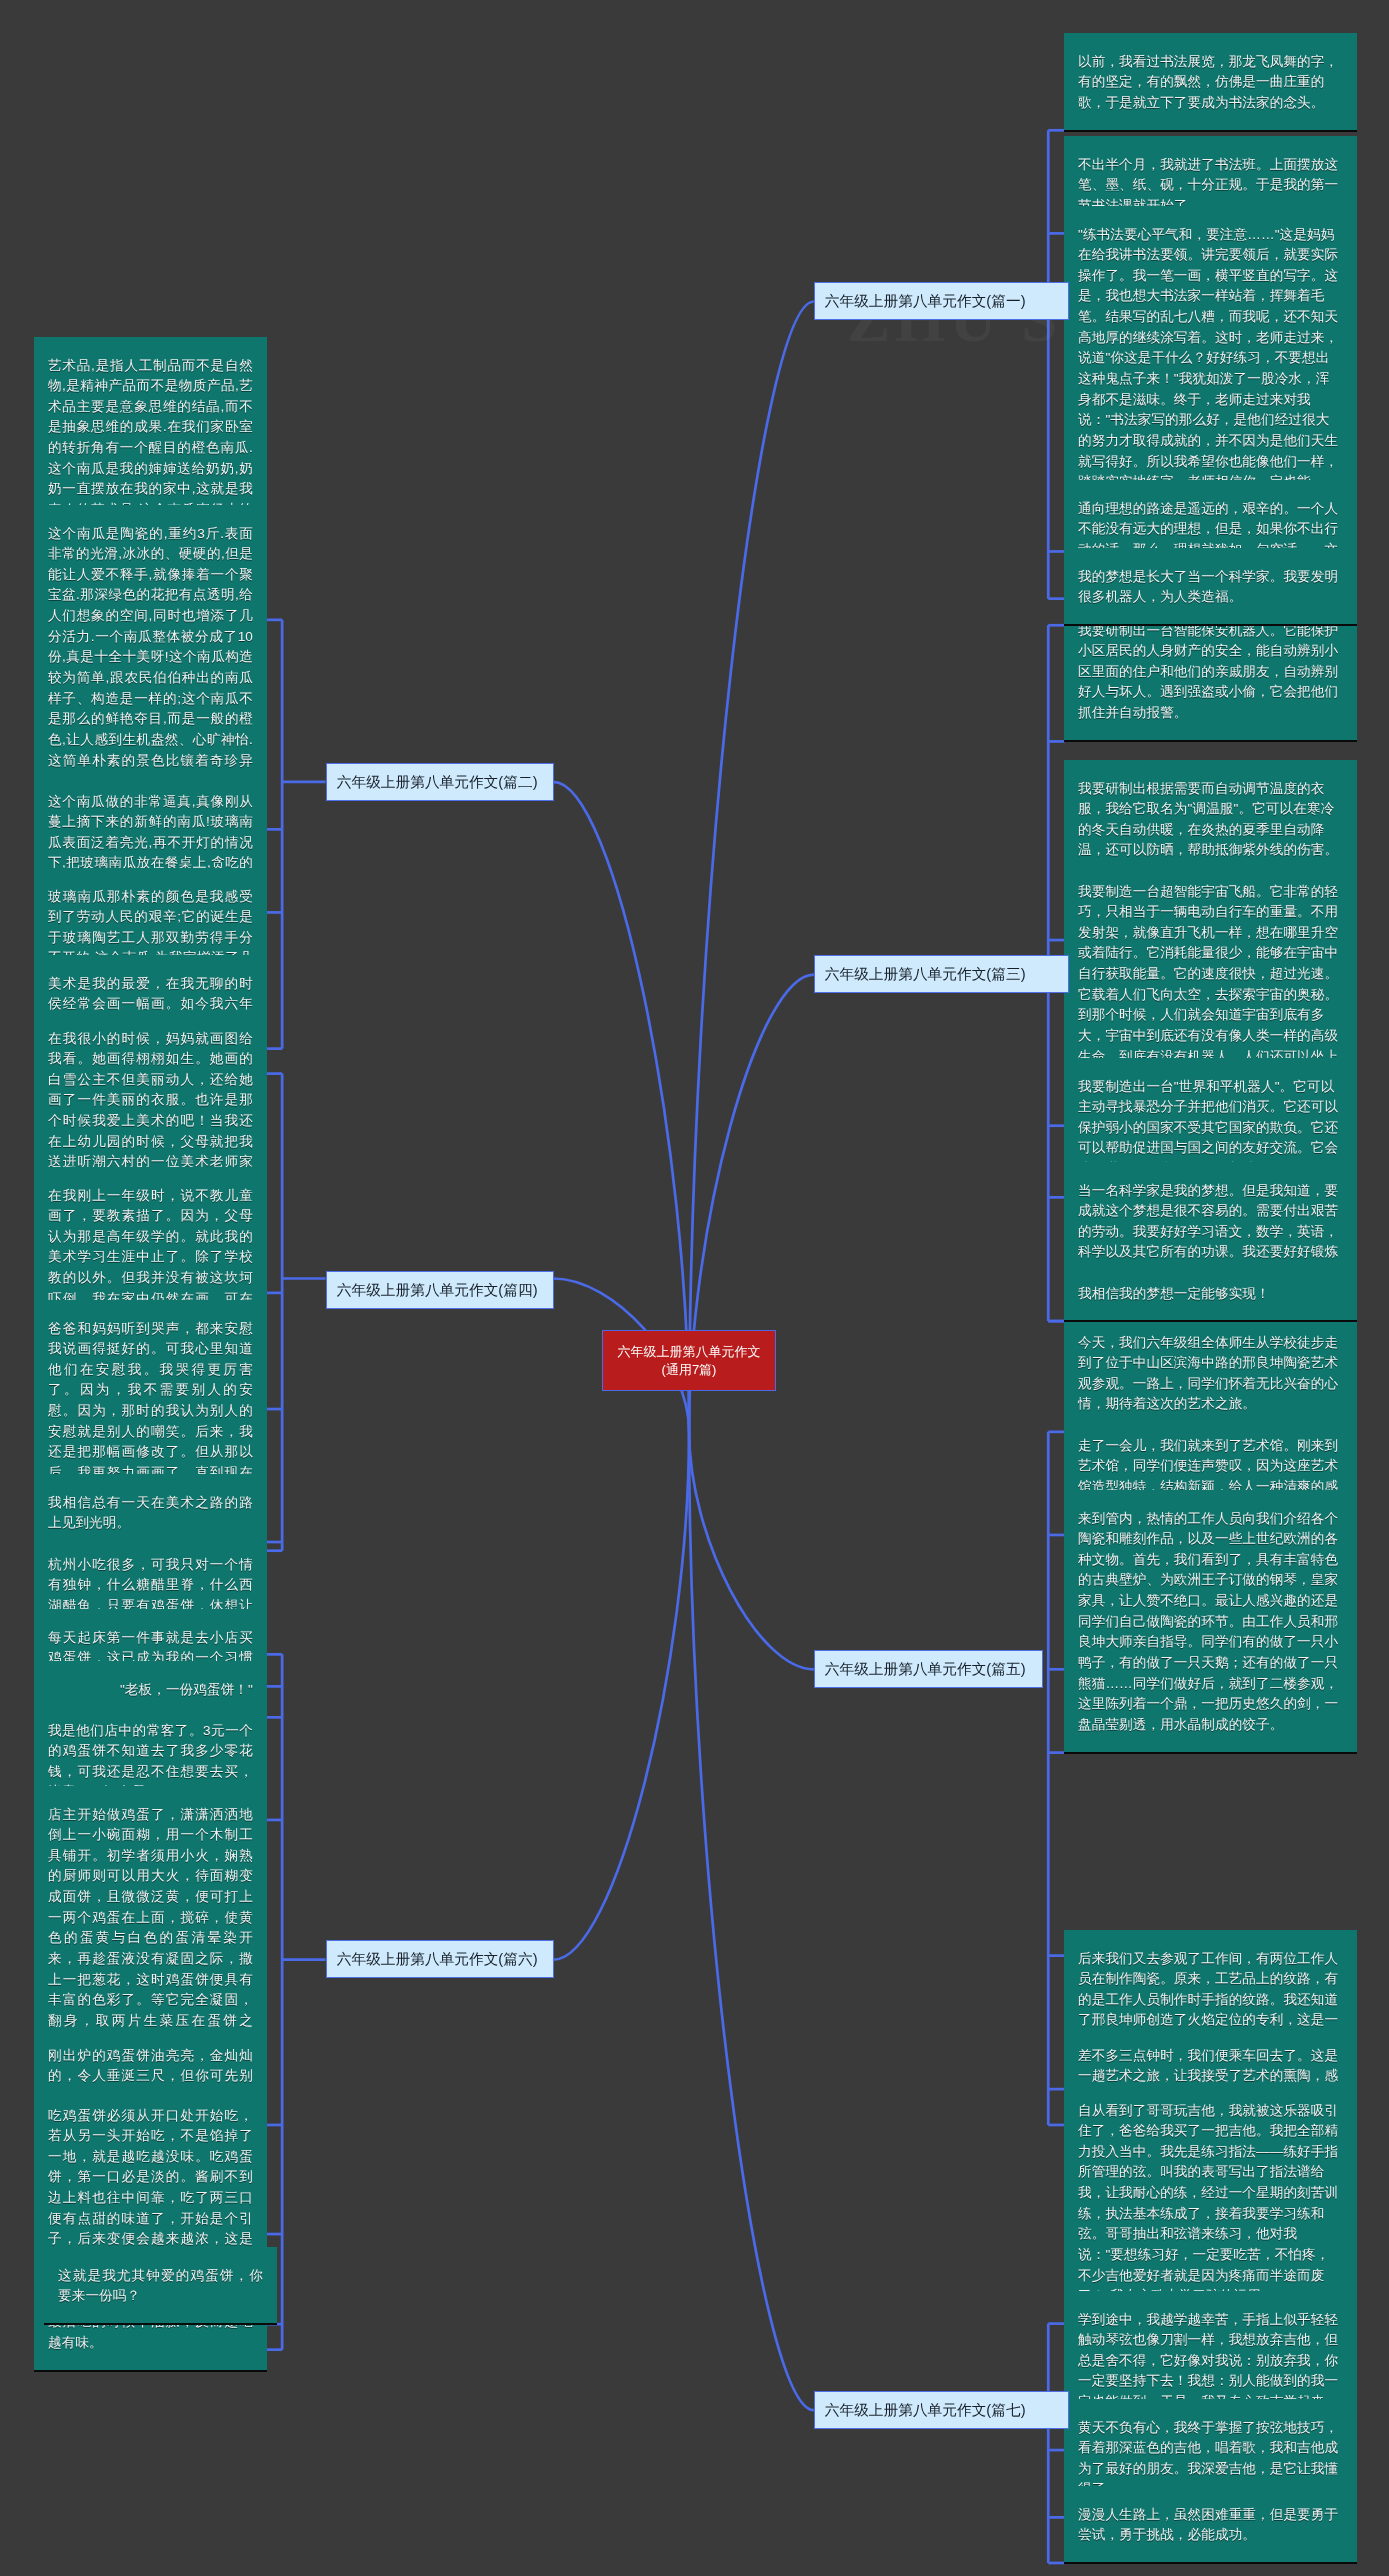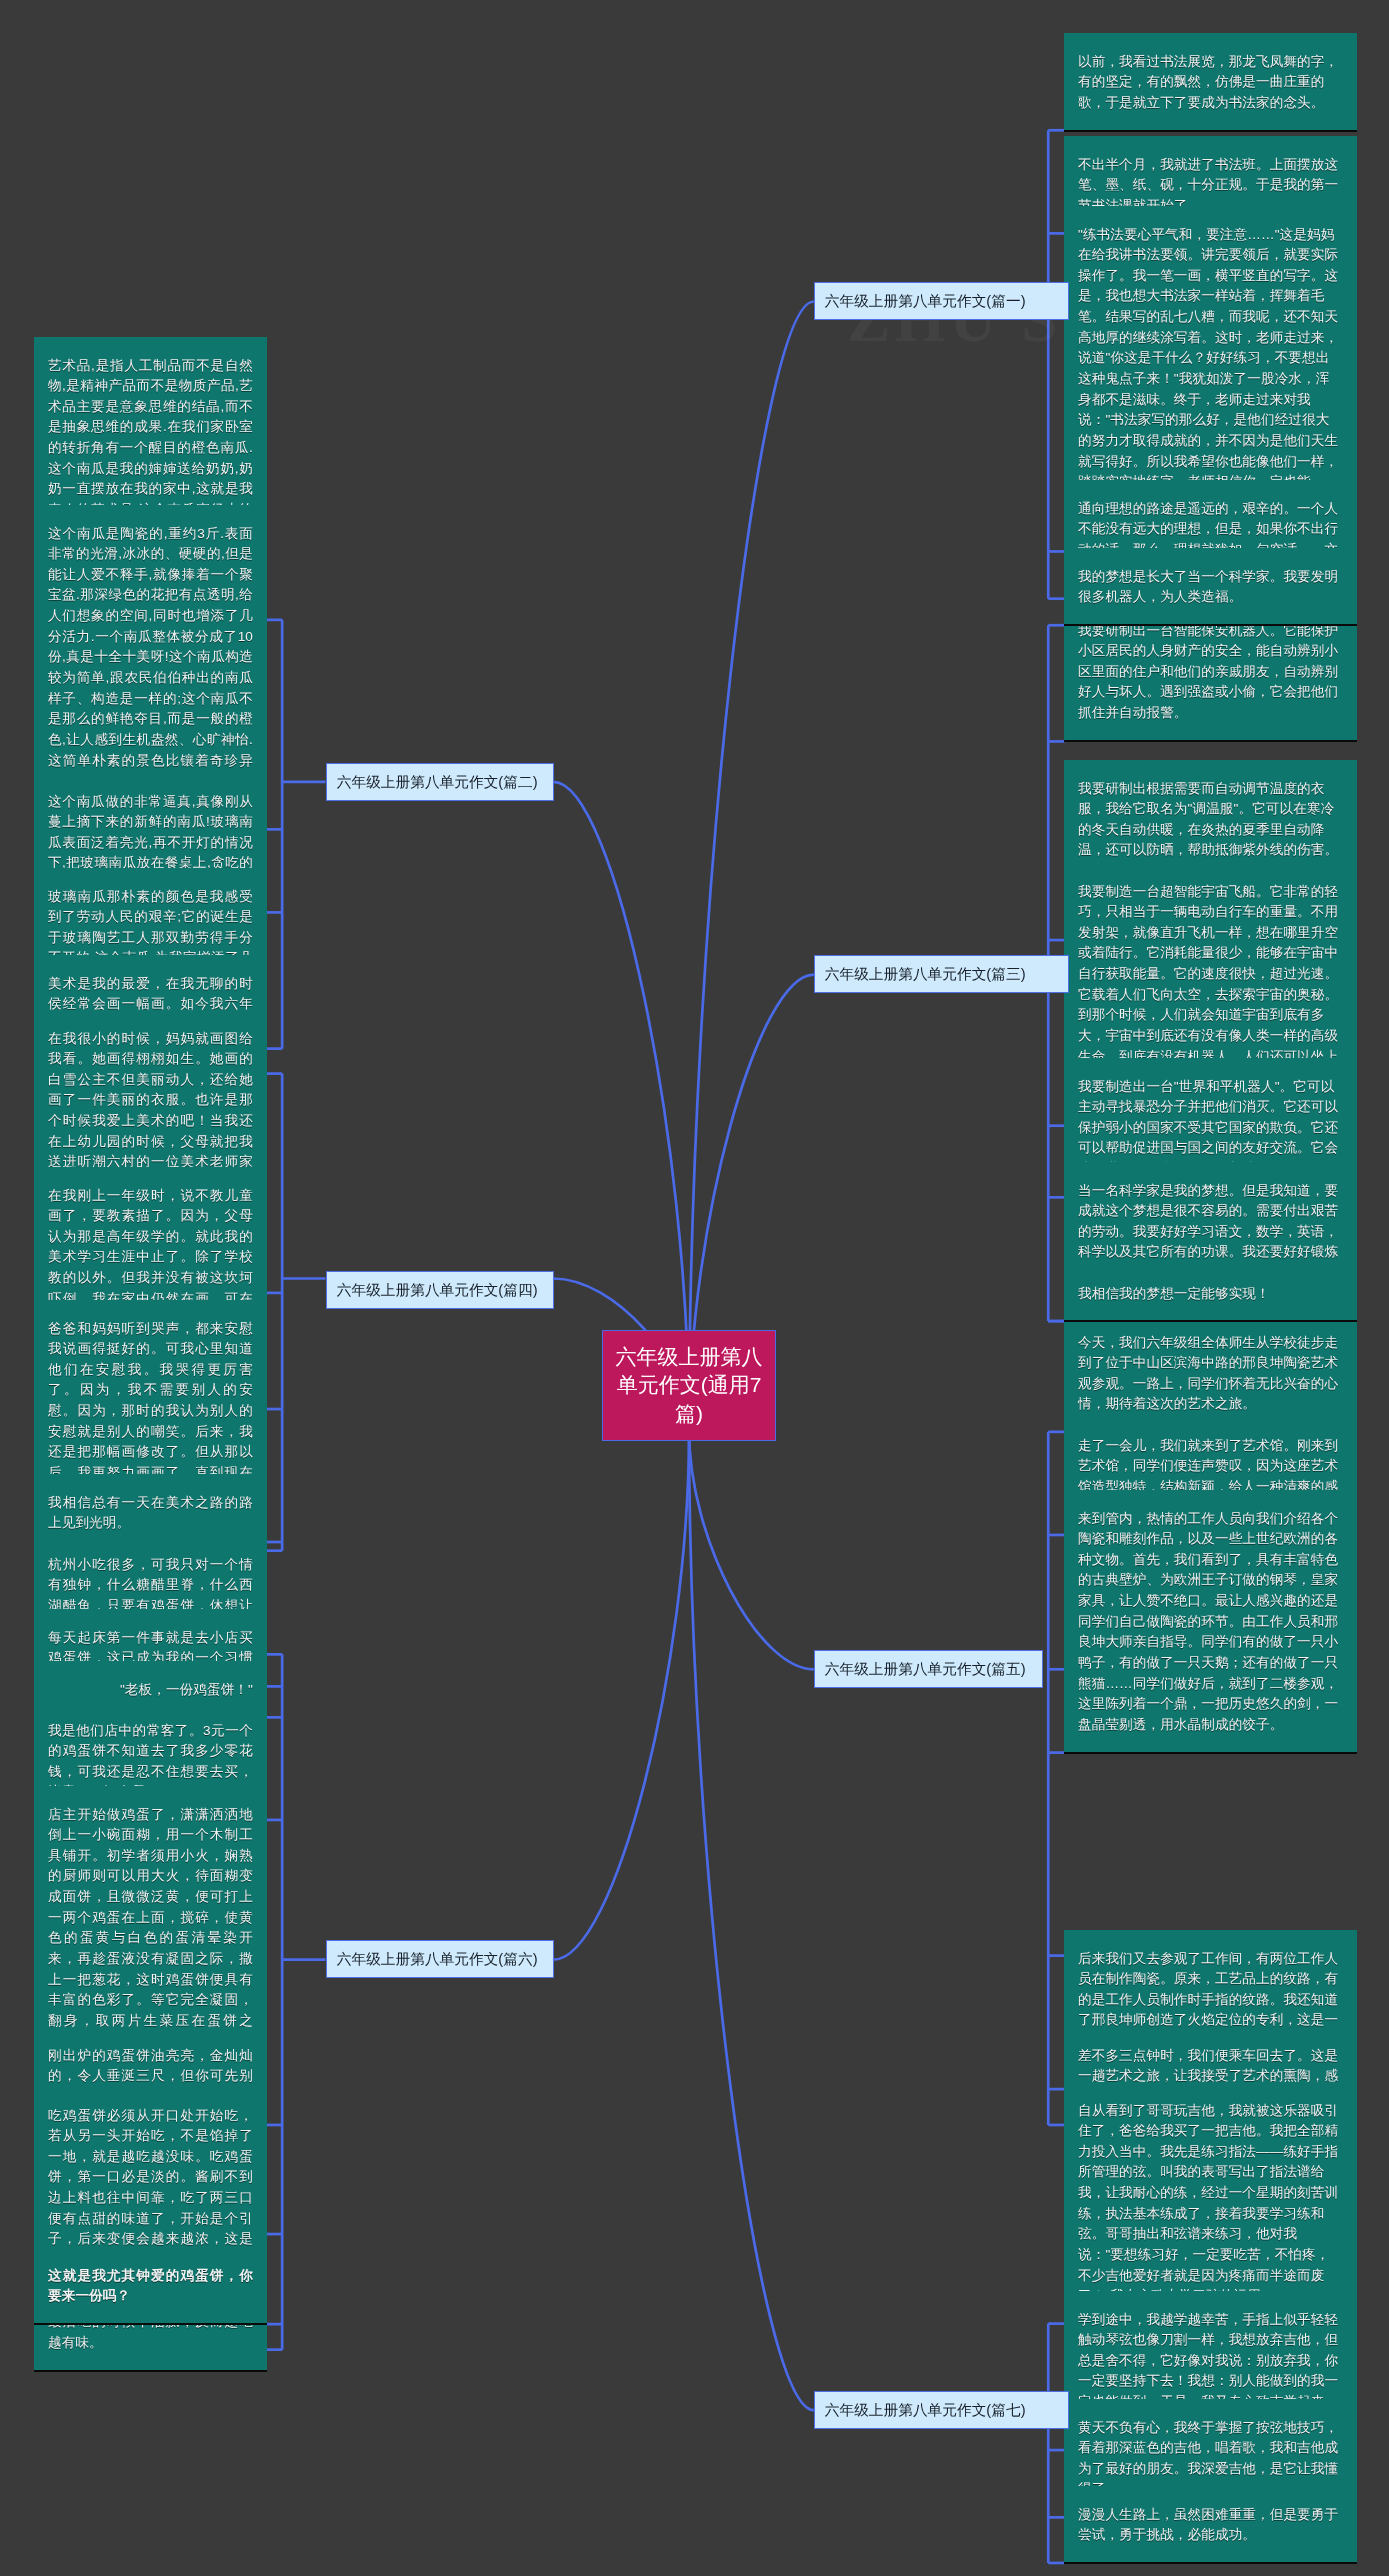--- a/index.html
+++ b/index.html
@@ -39,26 +39,26 @@
     font-size:14.7px;
     line-height:1.3;
     padding:8.7px 9.8px;
     white-space:nowrap;
     text-shadow:none;
   }
 
   
   .root {
     position:absolute;
-    background:#be185d;
+    background:#b91c1c;
     color:#ffffff;
     border:1.1px solid #4a6ae8;
-    font-size:21px;
+    font-size:13px;
     line-height:1.35;
-    padding:12px 3px;
+    padding:12px 14px;
     text-align:center;
     width:174px;
   }
 
   .wm {
     position:absolute;
     font-size:65px;
     font-weight:bold;
     color:rgba(255,255,255,.045);
     letter-spacing:4.3px;
@@ -141,21 +141,21 @@
     <div class="leaf" style="left: 34px; top: 1167px; width: 233px;">在我刚上一年级时，说不教儿童画了，要教素描了。因为，父母认为那是高年级学的。就此我的美术学习生涯中止了。除了学校教的以外。但我并没有被这坎坷吓倒。我在家中仍然在画。可在家中画的总没老师教的好。有一次，我画一条蛇，可我觉得我画的蛇怎么看都和书上的不一样，我怎么修改也不像，为此我还大哭了一顿。</div>
     <div class="leaf" style="left: 34px; top: 1300px; width: 233px;">爸爸和妈妈听到哭声，都来安慰我说画得挺好的。可我心里知道他们在安慰我。我哭得更厉害了。因为，我不需要别人的安慰。因为，那时的我认为别人的安慰就是别人的嘲笑。后来，我还是把那幅画修改了。但从那以后，我更努力画画了。直到现在我学起了素描。虽然我画的暂时不太好。但我还在努力。</div>
     <div class="leaf" style="left: 34px; top: 1474px; width: 233px;">我相信总有一天在美术之路的路上见到光明。</div>
     <div class="leaf" style="left: 34px; top: 1536px; width: 233px;">杭州小吃很多，可我只对一个情有独钟，什么糖醋里脊，什么西湖醋鱼，只要有鸡蛋饼，休想让我瞥上一眼。</div>
     <div class="leaf" style="left: 34px; top: 1609px; width: 233px;">每天起床第一件事就是去小店买鸡蛋饼，这已成为我的一个习惯了。</div>
     <div class="leaf quote" style="left: 34px; top: 1661px; width: 233px;">"老板，一份鸡蛋饼！"</div>
     <div class="leaf" style="left: 34px; top: 1702px; width: 233px;">我是他们店中的常客了。3元一个的鸡蛋饼不知道去了我多少零花钱，可我还是忍不住想要去买，毕竟——好吃啊！</div>
     <div class="leaf" style="left: 34px; top: 1786px; width: 233px;">店主开始做鸡蛋了，潇潇洒洒地倒上一小碗面糊，用一个木制工具铺开。初学者须用小火，娴熟的厨师则可以用大火，待面糊变成面饼，且微微泛黄，便可打上一两个鸡蛋在上面，搅碎，使黄色的蛋黄与白色的蛋清晕染开来，再趁蛋液没有凝固之际，撒上一把葱花，这时鸡蛋饼便具有丰富的色彩了。等它完全凝固，翻身，取两片生菜压在蛋饼之下，技艺高超之人则会在蛋饼翻身腾空之际，趁机塞些生菜下去。在生菜烘烤至熟时，在上面放佐料，油条呀，香肠呀，榨菜呀……都可以放，再刷上一层薄薄的甜面酱。那么些时间，生菜也就熟了，就把生菜也加进去，摆成一条卷起来。中间用刀背和铲按条印儿，对折，包进塑料袋，那便好了。</div>
     <div class="leaf" style="left: 34px; top: 2027px; width: 233px;">刚出炉的鸡蛋饼油亮亮，金灿灿的，令人垂涎三尺，但你可先别急着吃，否则准烫出一口泡。</div>
     <div class="leaf" style="left: 34px; top: 2087px; width: 233px;">吃鸡蛋饼必须从开口处开始吃，若从另一头开始吃，不是馅掉了一地，就是越吃越没味。吃鸡蛋饼，第一口必是淡的。酱刷不到边上料也往中间靠，吃了两三口便有点甜的味道了，开始是个引子，后来变便会越来越浓，这是甜面酱的功劳，再是吃到一些配料，香肠、榨菜切记不要先吃生菜，生菜要留到后边儿吃，这样最后吃的时候不油腻，反而越吃越有味。</div>
-    <div class="leaf" style="left: 34px; top: 2247px; width: 233px; font-weight: bold;">这就是我尤其钟爱的鸡蛋饼，你要来一份吗？</div>
+    <div class="leaf" style="left: 44px; top: 2247px; width: 233px;">这就是我尤其钟爱的鸡蛋饼，你要来一份吗？</div>
     <div class="leaf right" style="left: 1064px; top: 33px; width: 293px;">以前，我看过书法展览，那龙飞凤舞的字，有的坚定，有的飘然，仿佛是一曲庄重的歌，于是就立下了要成为书法家的念头。</div>
     <div class="leaf right" style="left: 1064px; top: 136px; width: 293px;">不出半个月，我就进了书法班。上面摆放这笔、墨、纸、砚，十分正规。于是我的第一节书法课就开始了。</div>
     <div class="leaf right" style="left: 1064px; top: 206px; width: 293px;">"练书法要心平气和，要注意……"这是妈妈在给我讲书法要领。讲完要领后，就要实际操作了。我一笔一画，横平竖直的写字。这是，我也想大书法家一样站着，挥舞着毛笔。结果写的乱七八糟，而我呢，还不知天高地厚的继续涂写着。这时，老师走过来，说道"你这是干什么？好好练习，不要想出这种鬼点子来！"我犹如泼了一股冷水，浑身都不是滋味。终于，老师走过来对我说："书法家写的那么好，是他们经过很大的努力才取得成就的，并不因为是他们天生就写得好。所以我希望你也能像他们一样，踏踏实实地练字，老师相信你一定也能行。"听了老师的话，我羞愧万分，并且心里想一定要实现理想。</div>
     <div class="leaf right" style="left: 1064px; top: 480px; width: 293px;">通向理想的路途是遥远的，艰辛的。一个人不能没有远大的理想，但是，如果你不出行动的话，那么，理想就犹如一句空话，一文不值。</div>
     <div class="leaf right" style="left: 1064px; top: 602px; width: 293px;">我要研制出一台智能保安机器人。它能保护小区居民的人身财产的安全，能自动辨别小区里面的住户和他们的亲戚朋友，自动辨别好人与坏人。遇到强盗或小偷，它会把他们抓住并自动报警。</div>
     <div class="leaf right" style="left: 1064px; top: 548px; width: 293px;">我的梦想是长大了当一个科学家。我要发明很多机器人，为人类造福。</div>
     <div class="leaf right" style="left: 1064px; top: 760px; width: 293px;">我要研制出根据需要而自动调节温度的衣服，我给它取名为"调温服"。它可以在寒冷的冬天自动供暖，在炎热的夏季里自动降温，还可以防晒，帮助抵御紫外线的伤害。穿上我制造的"调温服"，还可以让人避免有毒的气体或者有害的辐射对人体造成的危害。</div>
     <div class="leaf right" style="left: 1064px; top: 863px; width: 293px;">我要制造一台超智能宇宙飞船。它非常的轻巧，只相当于一辆电动自行车的重量。不用发射架，就像直升飞机一样，想在哪里升空或着陆行。它消耗能量很少，能够在宇宙中自行获取能量。它的速度很快，超过光速。它载着人们飞向太空，去探索宇宙的奥秘。到那个时候，人们就会知道宇宙到底有多大，宇宙中到底还有没有像人类一样的高级生命，到底有没有机器人。人们还可以坐上我的飞船去太空观光旅游，甚至还可以到他们喜欢的星球上去定居。</div>
     <div class="leaf right" style="left: 1064px; top: 1058px; width: 293px;">我要制造出一台"世界和平机器人"。它可以主动寻找暴恐分子并把他们消灭。它还可以保护弱小的国家不受其它国家的欺负。它还可以帮助促进国与国之间的友好交流。它会让全世界的人和平友好的相处。</div>
     <div class="leaf right" style="left: 1064px; top: 1162px; width: 293px;">当一名科学家是我的梦想。但是我知道，要成就这个梦想是很不容易的。需要付出艰苦的劳动。我要好好学习语文，数学，英语，科学以及其它所有的功课。我还要好好锻炼身体。有了健康的身体，才能成就我的梦想。</div>

